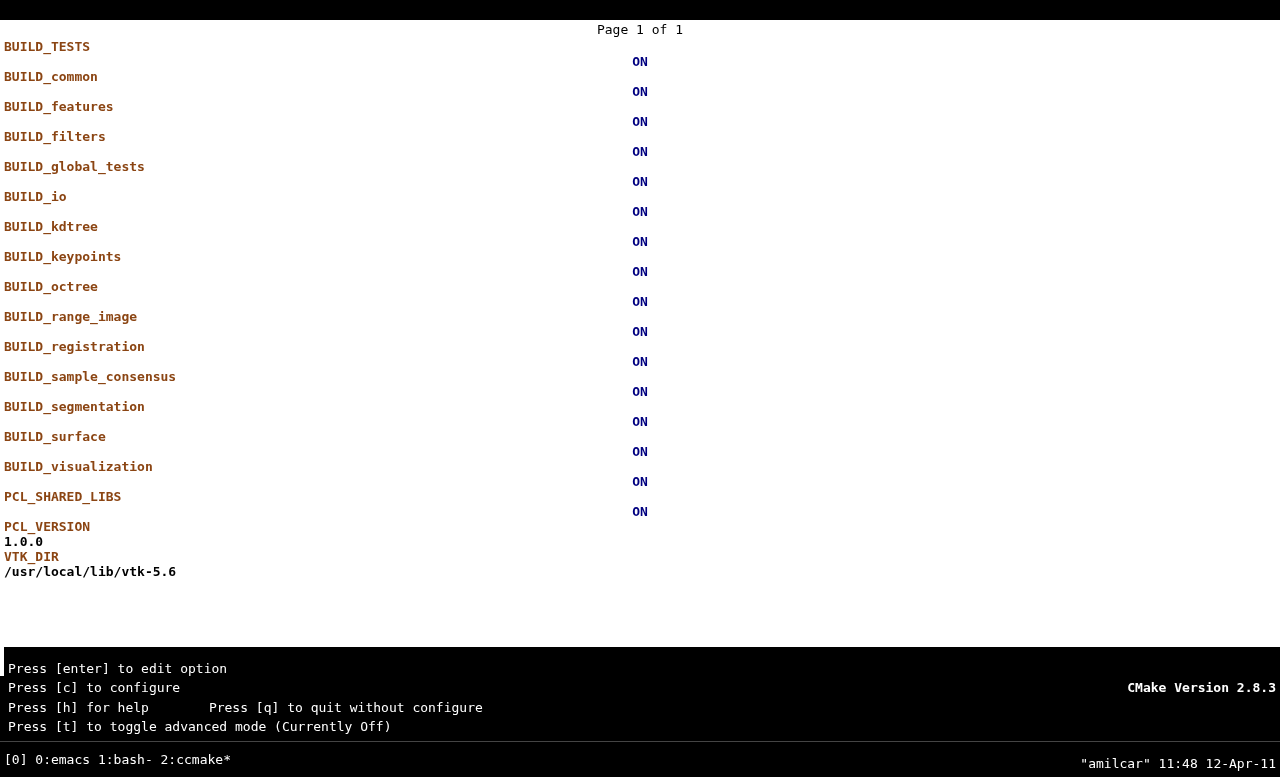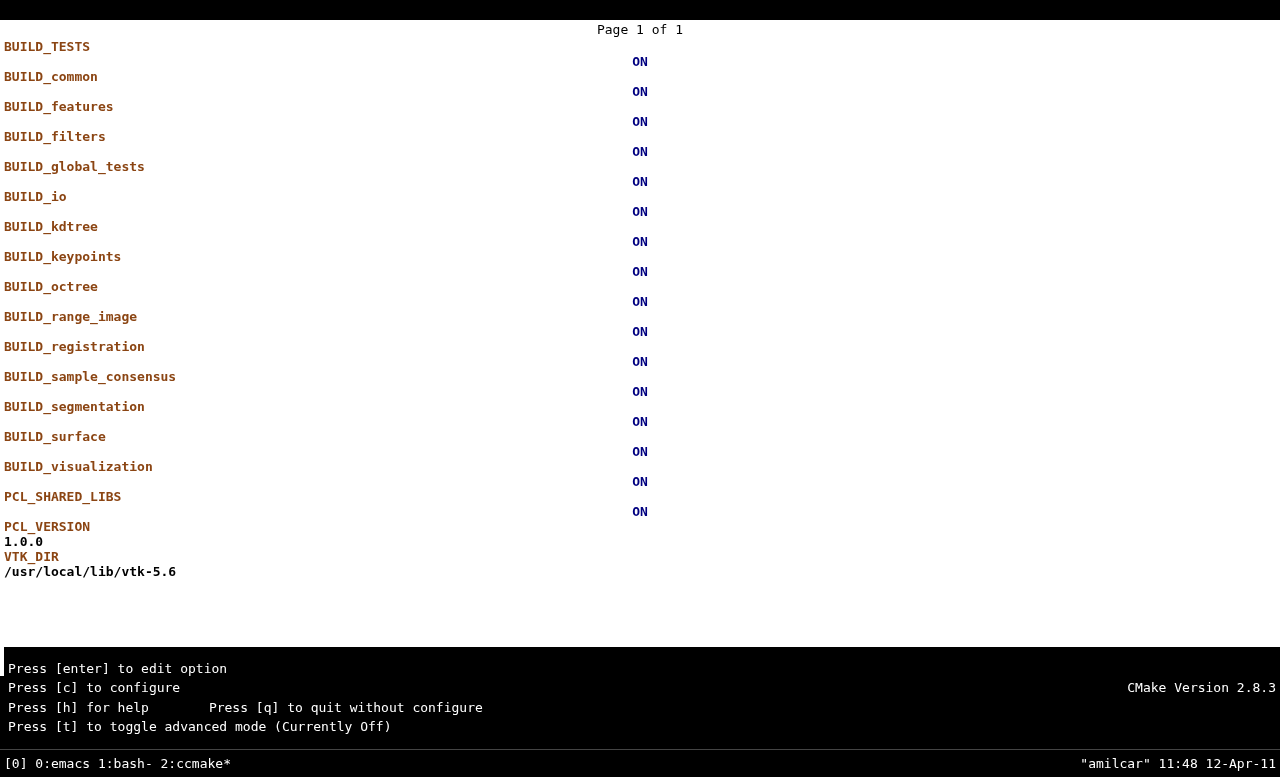--- a/index.html
+++ b/index.html
@@ -86,21 +86,21 @@
       align-items: flex-start;
     }
 
     #taskbar {
       position: absolute;
       bottom: 0;
       left: 0;
       right: 0;
       background-color: #000000;
       color: #ffffff;
-      height: 28px;
+      height: 36px;
       border-top: 1px solid #444;
       padding: 0 4px;
       display: flex;
       align-items: center;
     }
 
     .hostname-time {
       position: absolute;
       bottom: 0;
       right: 4px;
@@ -219,21 +219,21 @@
 <div id="status-description">
   <span>BUILD_TESTS: Build the library tests</span>
 </div>
 
 <div id="bottom-help">
   <div id="help-line1">
     <span>Press [enter] to edit option</span>
   </div>
   <div id="help-line2">
     <span>Press [c] to configure</span>
-    <span style="position:absolute;right:4px;">CMake Version 2.8.3</span>
+    <span style="position:absolute;right:4px;font-weight:bold;">CMake Version 2.8.3</span>
   </div>
   <div id="help-line3">
     <span>Press [h] for help</span>
     <span style="margin-left: 60px;">Press [q] to quit without configure</span>
   </div>
   <div id="help-line4">
     <span>Press [t] to toggle advanced mode (Currently Off)</span>
   </div>
 </div>
 

